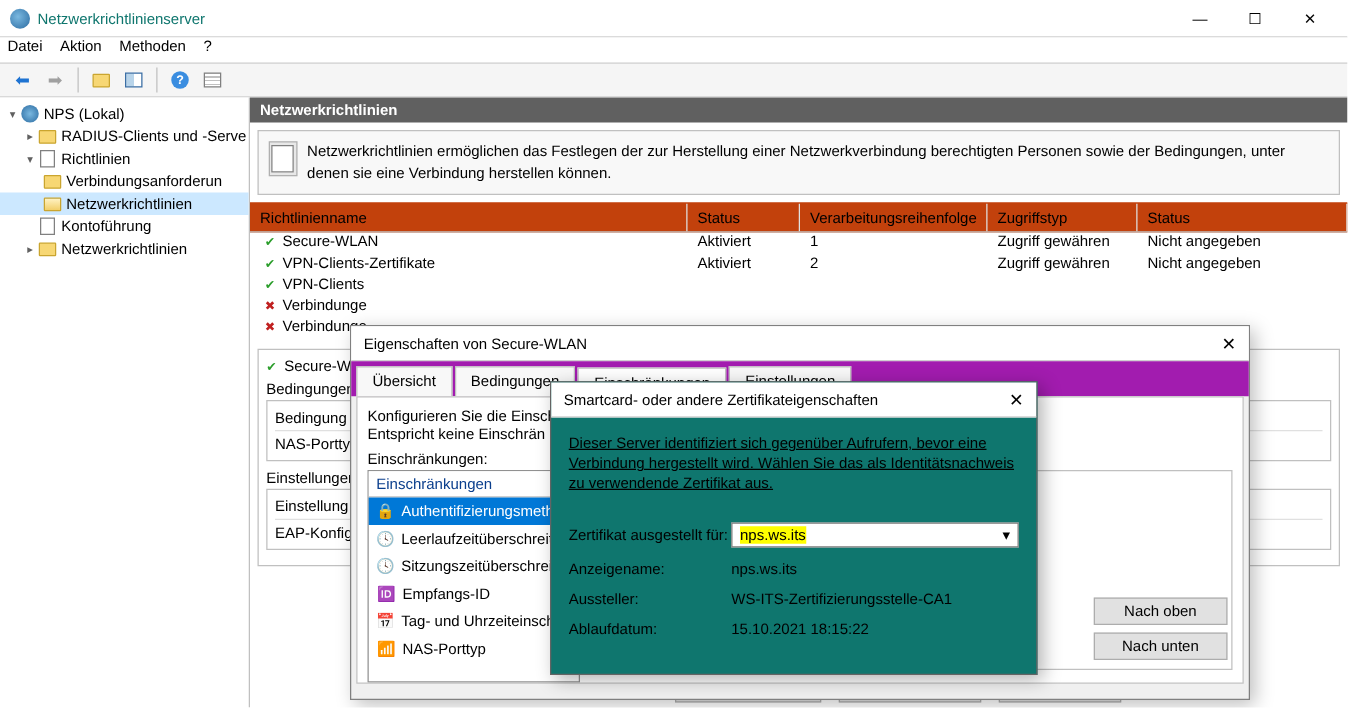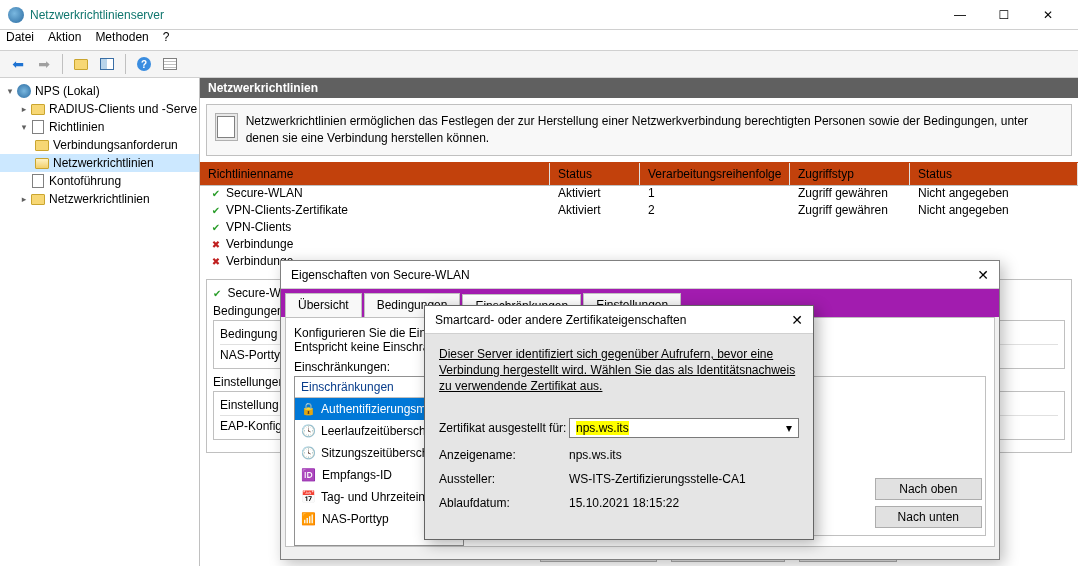--- a/index.html
+++ b/index.html
@@ -72,21 +72,21 @@
 .clist-item { display: flex; align-items: center; gap: 5px; padding: 3px 6px; white-space: nowrap; overflow: hidden; }
 .clist-item.sel { background: #0078d7; color: #fff; }
 .cico { width: 16px; height: 16px; display: flex; align-items: center; justify-content: center; }
 .constraints-right { flex: 1; }
 .right-box { border: 1px solid #c0c0c0; padding: 8px; height: 160px; }
 .btncol { position: absolute; right: 12px; top: 160px; display: flex; flex-direction: column; gap: 6px; }
 .winbtn { min-width: 80px; height: 22px; border: 1px solid #adadad; background: #e1e1e1; padding: 0 22px; display: inline-flex; align-items: center; justify-content: center; cursor: default; }
 .winbtn.primary { border: 2px solid #0078d7; background: #e5f1fb; }
 
 
-.dlg-cert { position: absolute; left: 424px; top: 305px; width: 390px; height: 235px; background: #e5e5e5; border: 1px solid #646464; box-shadow: 4px 4px 14px rgba(0,0,0,0.3); z-index: 60; }
+.dlg-cert { position: absolute; left: 440px; top: 305px; width: 390px; height: 235px; background: #0f766e; border: 1px solid #646464; box-shadow: 4px 4px 14px rgba(0,0,0,0.3); z-index: 60; }
 .dlg-cert .dlg-title { background: #fff; }
 .cert-body { padding: 12px 14px; }
 .cert-row { display: flex; align-items: center; margin-bottom: 10px; }
 .cert-row .lbl { width: 130px; }
 .cert-row .val { flex: 1; }
 .combo { border: 1px solid #7a7a7a; background: #fff; height: 20px; display: flex; align-items: center; padding: 0 6px; justify-content: space-between; }
 .highlight { background: #ffff00; }
 .cert-btns { display: flex; justify-content: flex-end; gap: 8px; padding: 0 14px; }
 
 

